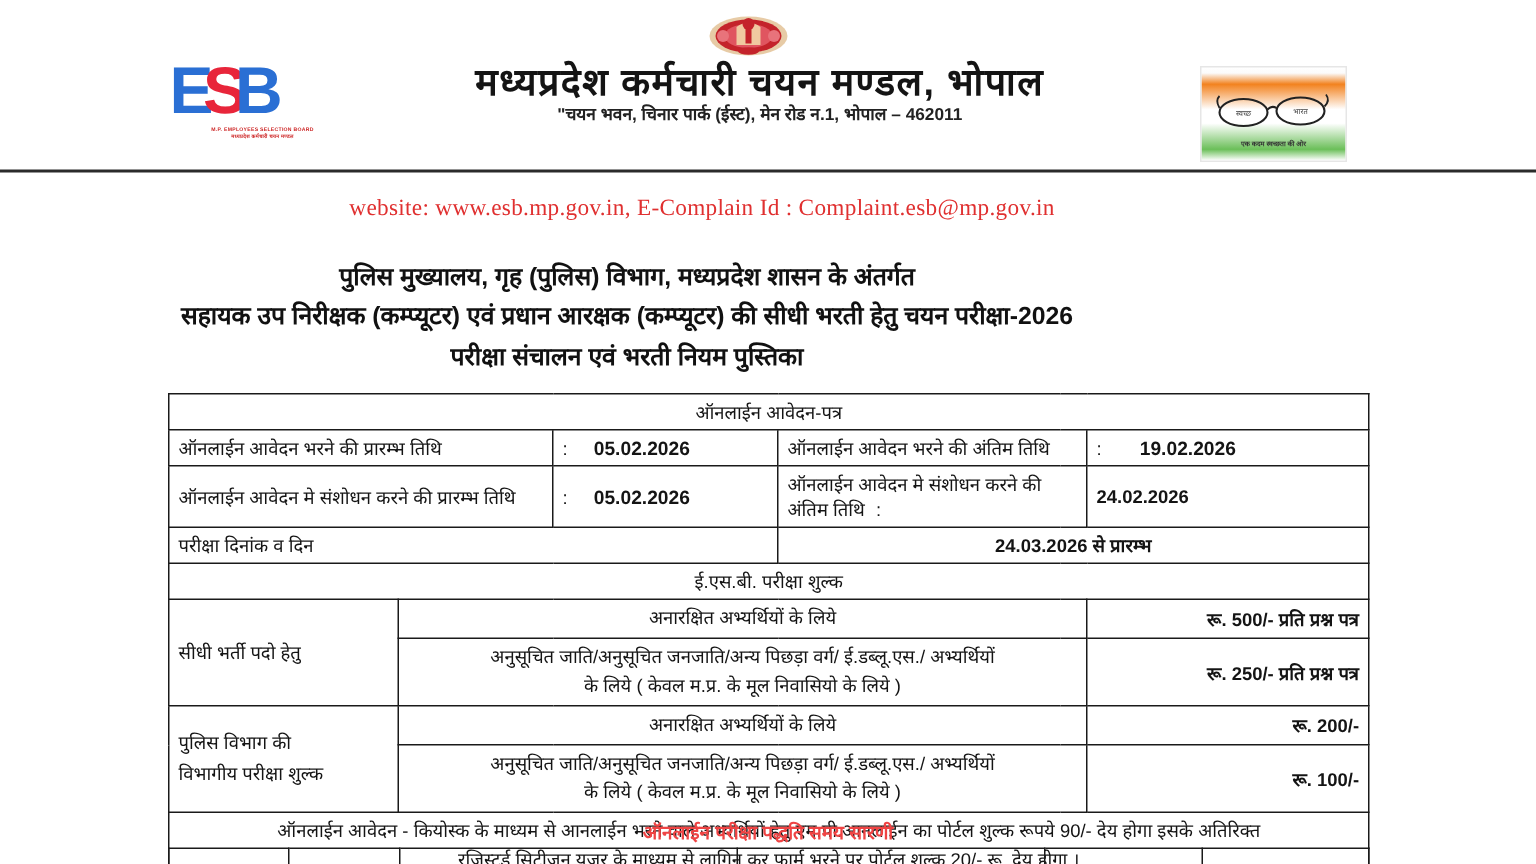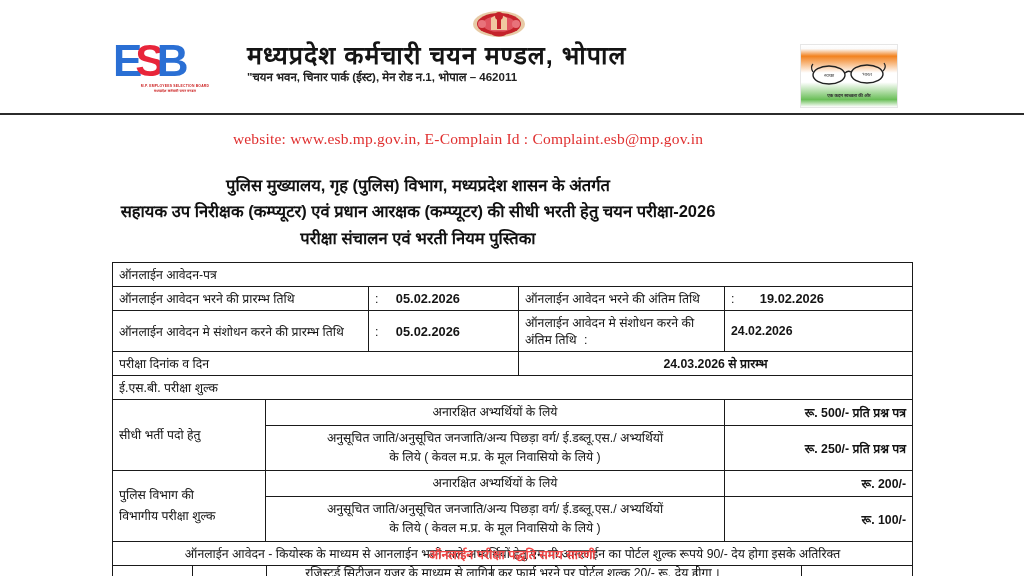--- a/index.html
+++ b/index.html
@@ -53,23 +53,24 @@
     letter-spacing: .2px;
     line-height: 4.6px;
     width: 124px;
     text-align: center;
     font-weight: bold;
   }
   .esb-sub span { display: block; }
 
   .title-block {
     position: absolute;
-    left: 247px;
+    left: 229px;
     top: 40px;
     width: 555px;
+    text-align: center;
   }
   .org-name {
     font-size: 25px;
     font-weight: bold;
     letter-spacing: 1px;
     line-height: 30px;
     color: #141414;
   }
   .org-dept {
     font-size: 11.5px;
@@ -168,20 +169,21 @@
     table-layout: fixed;
   }
   .main-table td {
     border: 1px solid #1a1a1a;
     font-size: 12.3px;
     padding: 3px 6px;
     color: #141414;
     vertical-align: middle;
   }
   .band-head {
+    text-align: center;
     font-size: 12.5px;
     font-weight: normal;
     padding: 4px 0;
   }
   .date-val {
     font-weight: bold;
     font-size: 12.8px;
   }
   .exam-date-val {
     text-align: center;

